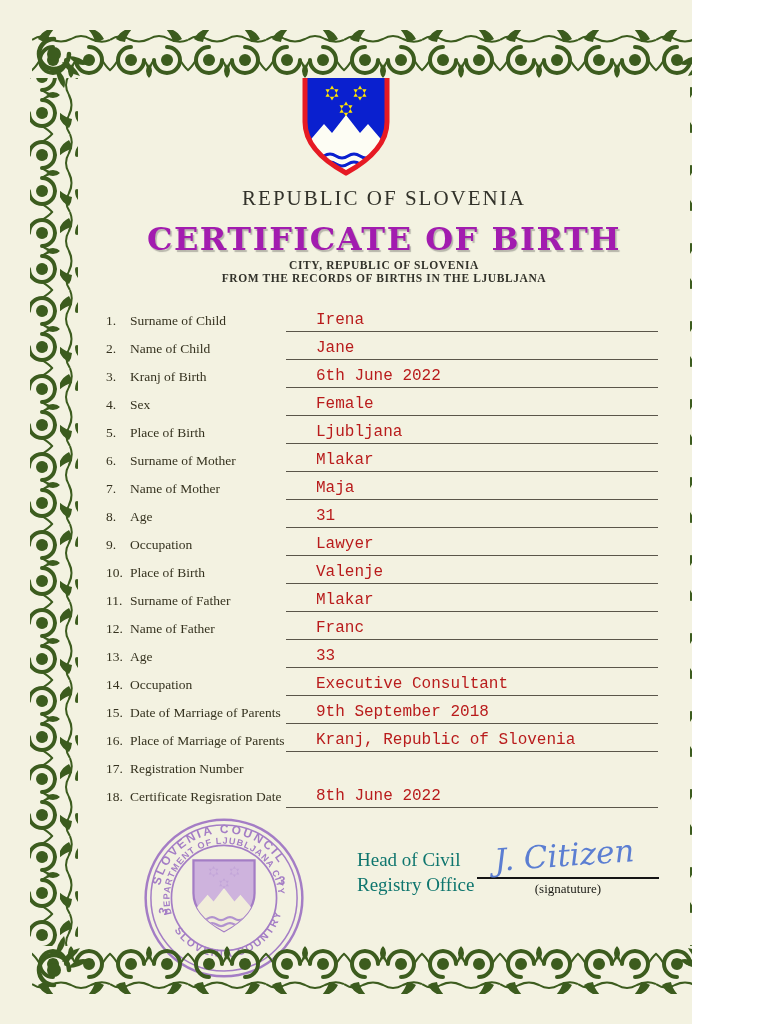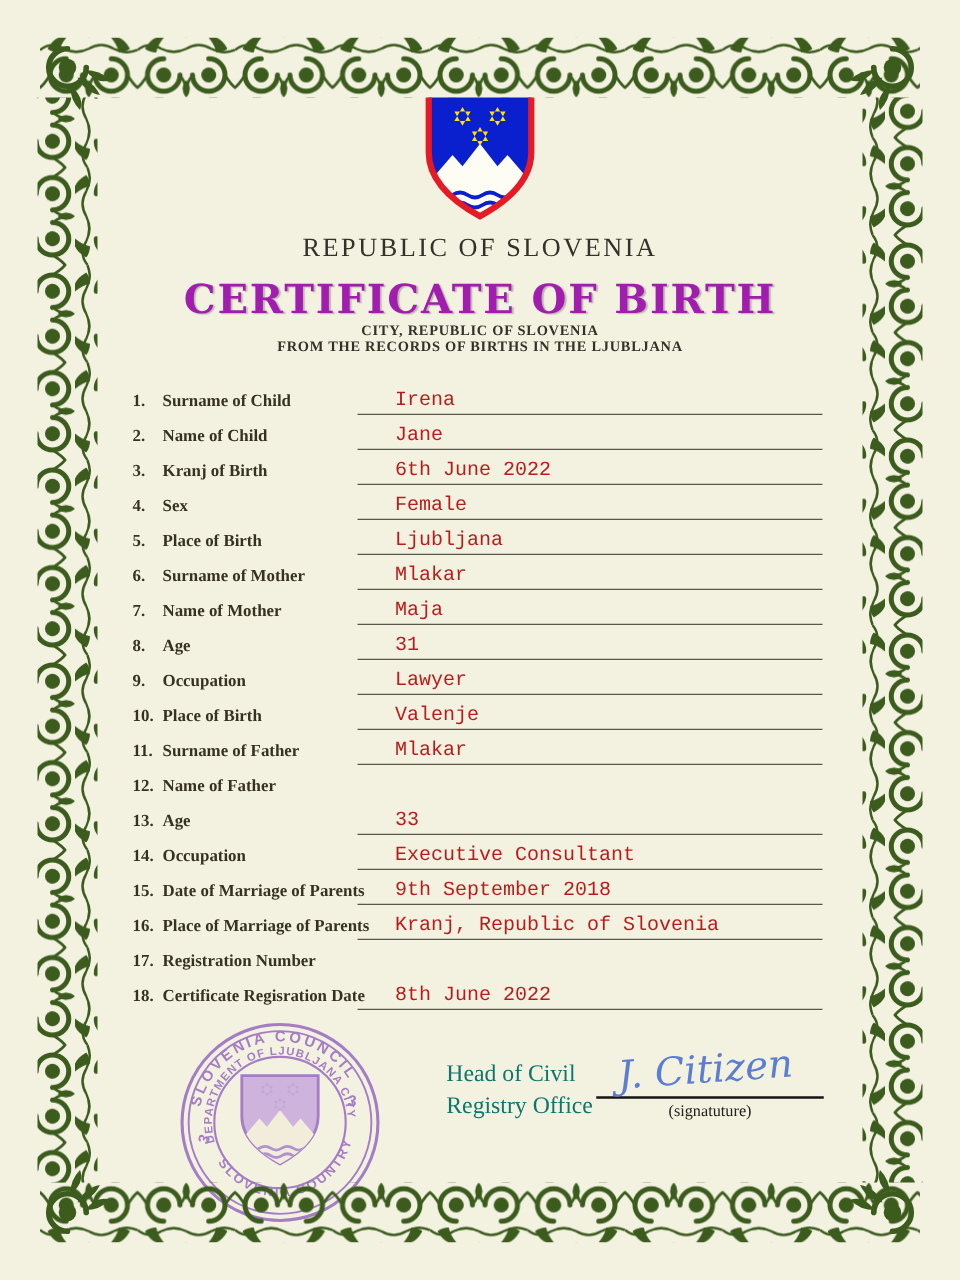--- a/index.html
+++ b/index.html
@@ -1,17 +1,17 @@
 <!DOCTYPE html>
 <html><head>
 <meta charset="utf-8">
 <style>
   html,body { margin:0; padding:0; }
   .page {
-    position:relative; width:768px; height:1024px;
+    position:relative; width:692px; height:1024px;
     background:#f3f2e1; overflow:hidden;
     font-family:"Liberation Serif", serif;
   }
   .border-svg { position:absolute; left:0; top:0; z-index:5; pointer-events:none; }
   .arms { position:absolute; top:72px; left:50%; transform:translateX(-50%); z-index:3; }
   .country-name {
     position:absolute; top:186px; left:0; width:768px; text-align:center;
     font-size:21px; letter-spacing:2px; color:#32322a; z-index:3;
   }
   .cert-title {
@@ -21,21 +21,21 @@
     text-shadow:1.5px 1.5px 1px rgba(70,70,70,0.35);
   }
   .cert-subtitle {
     position:absolute; top:259px; left:0; width:768px; text-align:center;
     font-weight:bold; font-size:11.5px; letter-spacing:0.6px; line-height:13px;
     color:#32322a; z-index:3;
   }
   .fields { position:absolute; top:304px; left:106px; width:552px; z-index:3; }
   .frow { height:28px; display:flex; align-items:flex-end; }
   .flabel {
-    width:180px; flex:none; font-weight:bold; font-size:13.5px;
+    width:180px; flex:none; font-weight:normal; font-size:13.5px;
     color:#35321f; white-space:nowrap; padding-bottom:3px;
   }
   .fnum { display:inline-block; width:24px; }
   .fline {
     flex:1; border-bottom:1px solid #5a564a; padding-left:30px; padding-bottom:2px;
     font-family:"Liberation Mono", monospace; font-size:16px;
     color:#b91c1c; white-space:nowrap;
   }
   .stamp { position:absolute; left:138px; top:812px; z-index:2; }
   .office {
@@ -166,20 +166,21 @@
     <div class="frow">
         <div class="flabel"><span class="fnum">10.</span><span>Place of Birth</span></div>
         <div class="fline">Valenje</div>
       </div>
     <div class="frow">
         <div class="flabel"><span class="fnum">11.</span><span>Surname of Father</span></div>
         <div class="fline">Mlakar</div>
       </div>
     <div class="frow">
         <div class="flabel"><span class="fnum">12.</span><span>Name of Father</span></div>
+        <div class="fline">Franc</div>
       </div>
     <div class="frow">
         <div class="flabel"><span class="fnum">13.</span><span>Age</span></div>
         <div class="fline">33</div>
       </div>
     <div class="frow">
         <div class="flabel"><span class="fnum">14.</span><span>Occupation</span></div>
         <div class="fline">Executive Consultant</div>
       </div>
     <div class="frow">

